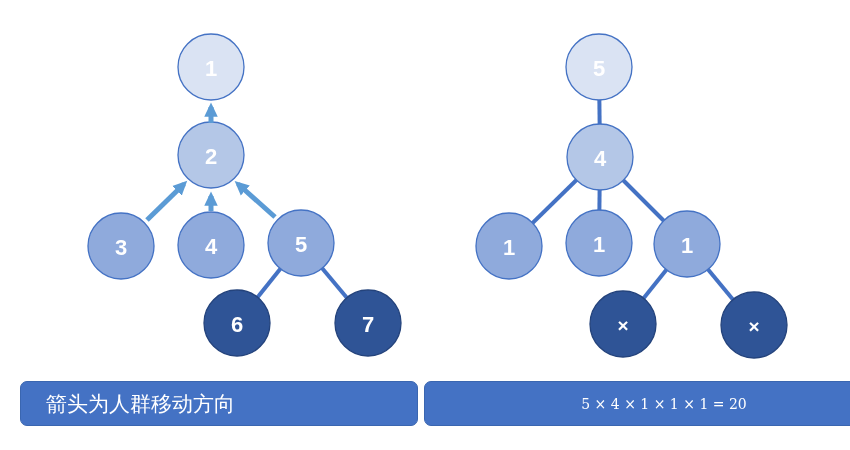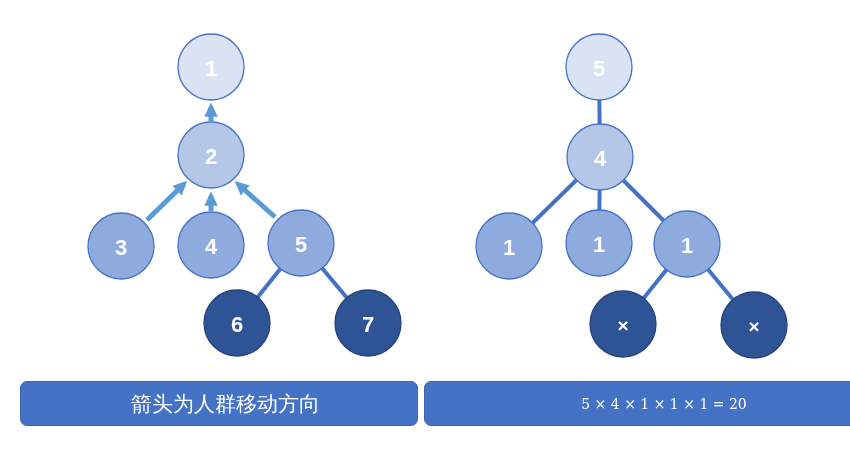--- a/index.html
+++ b/index.html
@@ -26,23 +26,23 @@
     height: 45px;
     border-radius: 7px;
     box-sizing: border-box;
     color: #ffffff;
     display: flex;
     align-items: center;
   }
   #banner-left {
     left: 20px;
     width: 398px;
-    padding-left: 13px;
+    padding-left: 25px;
     font-size: 21px;
-    justify-content: center;
+    justify-content: flex-start;
   }
   #banner-right {
     left: 424px;
     width: 480px;
     font-size: 14px;
     justify-content: center;
     font-family: "DejaVu Serif", "Liberation Serif", serif;
   }
   .node-label {
     font-family: "Liberation Sans", sans-serif;

